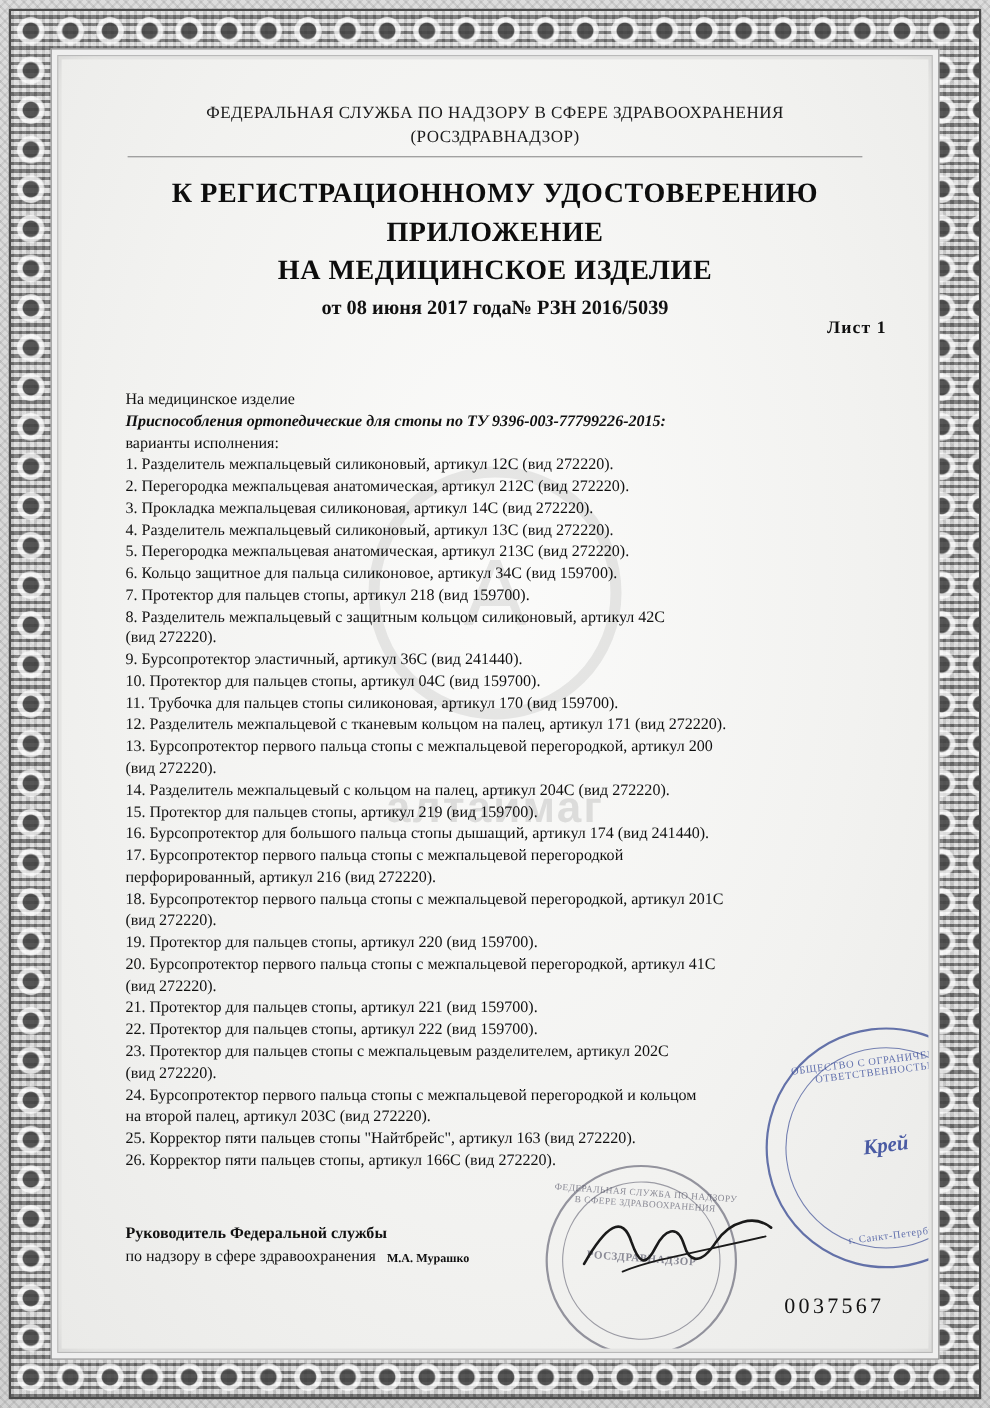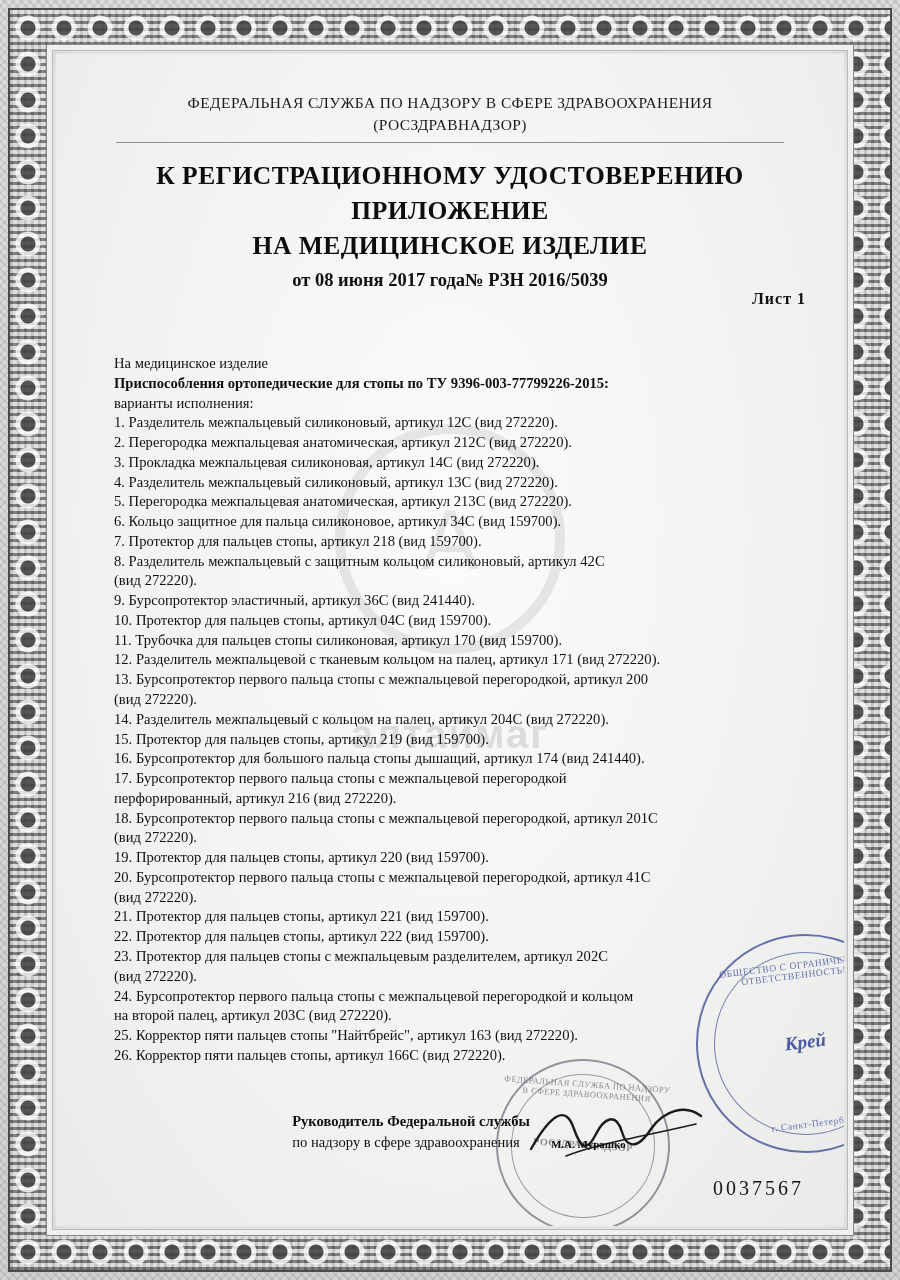--- a/index.html
+++ b/index.html
@@ -108,28 +108,28 @@
     font-weight:bold;font-size:16px;color:#101010;letter-spacing:1px;
   }
 
   
   .body-wrap{
     position:absolute;left:58px;right:40px;top:300px;
     font-family:"Liberation Serif", serif;
     font-size:14.6px;color:#101010;line-height:1.355;
   }
   .b-line{white-space:pre-wrap;}
-  .b-bold{font-weight:bold;}
+  .b-bold{font-weight:bold;font-style:italic;}
 
   
   .footer{
     position:absolute;left:58px;right:40px;bottom:74px;
     font-family:"Liberation Serif", serif;font-size:14.6px;color:#101010;
   }
-  .f-row{display:flex;justify-content:center;align-items:flex-end;gap:21px;}
+  .f-row{display:flex;justify-content:flex-start;align-items:flex-end;}
   .f-left{line-height:1.4;}
   .f-left .l1{font-weight:bold;}
   .f-name{font-weight:bold;font-size:11px;padding-bottom:2px;}
   .f-number{
     position:absolute;right:40px;bottom:26px;
     font-family:"Liberation Serif", serif;
     font-weight:normal;font-size:20px;letter-spacing:3px;color:#141414;
   }
 
   

